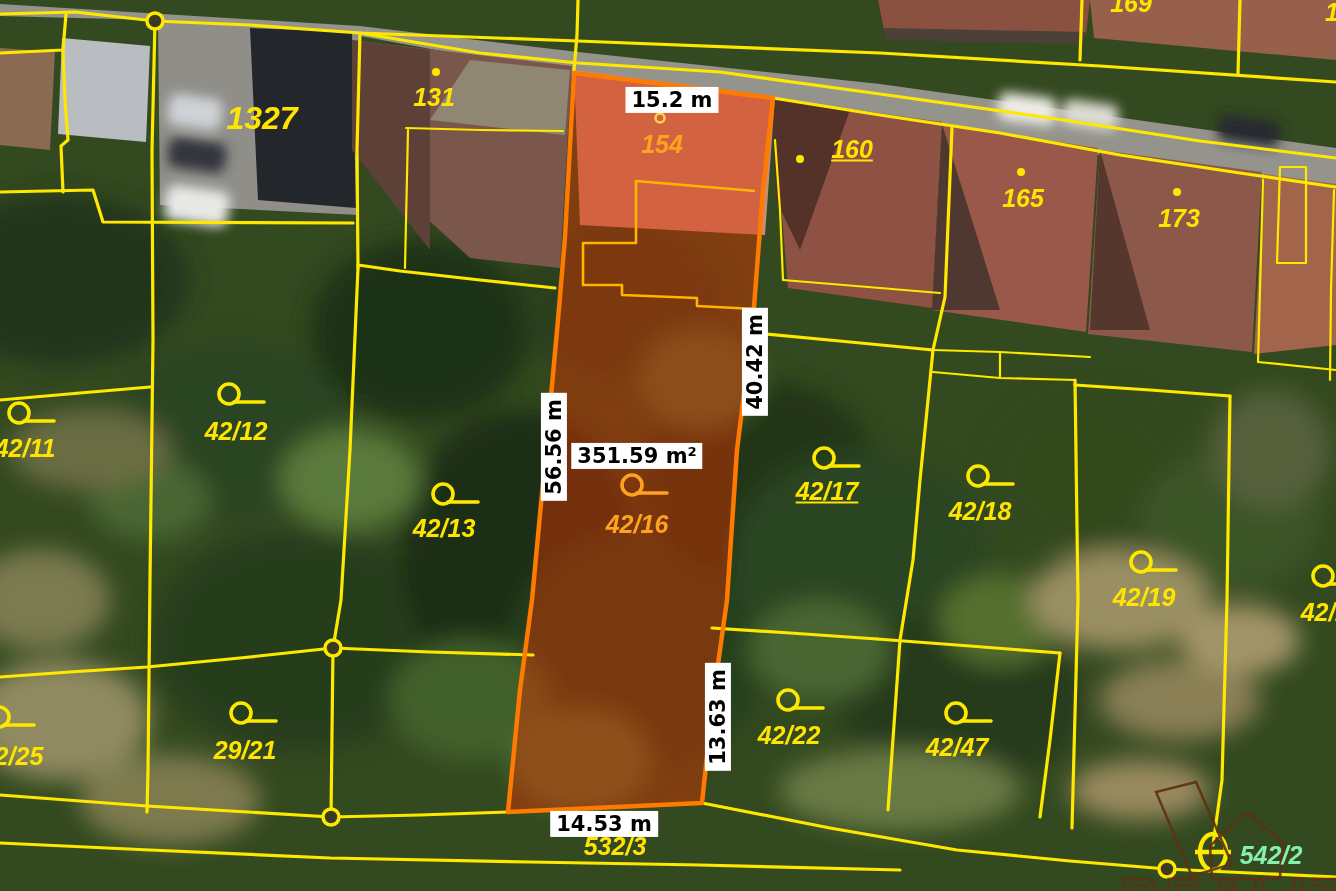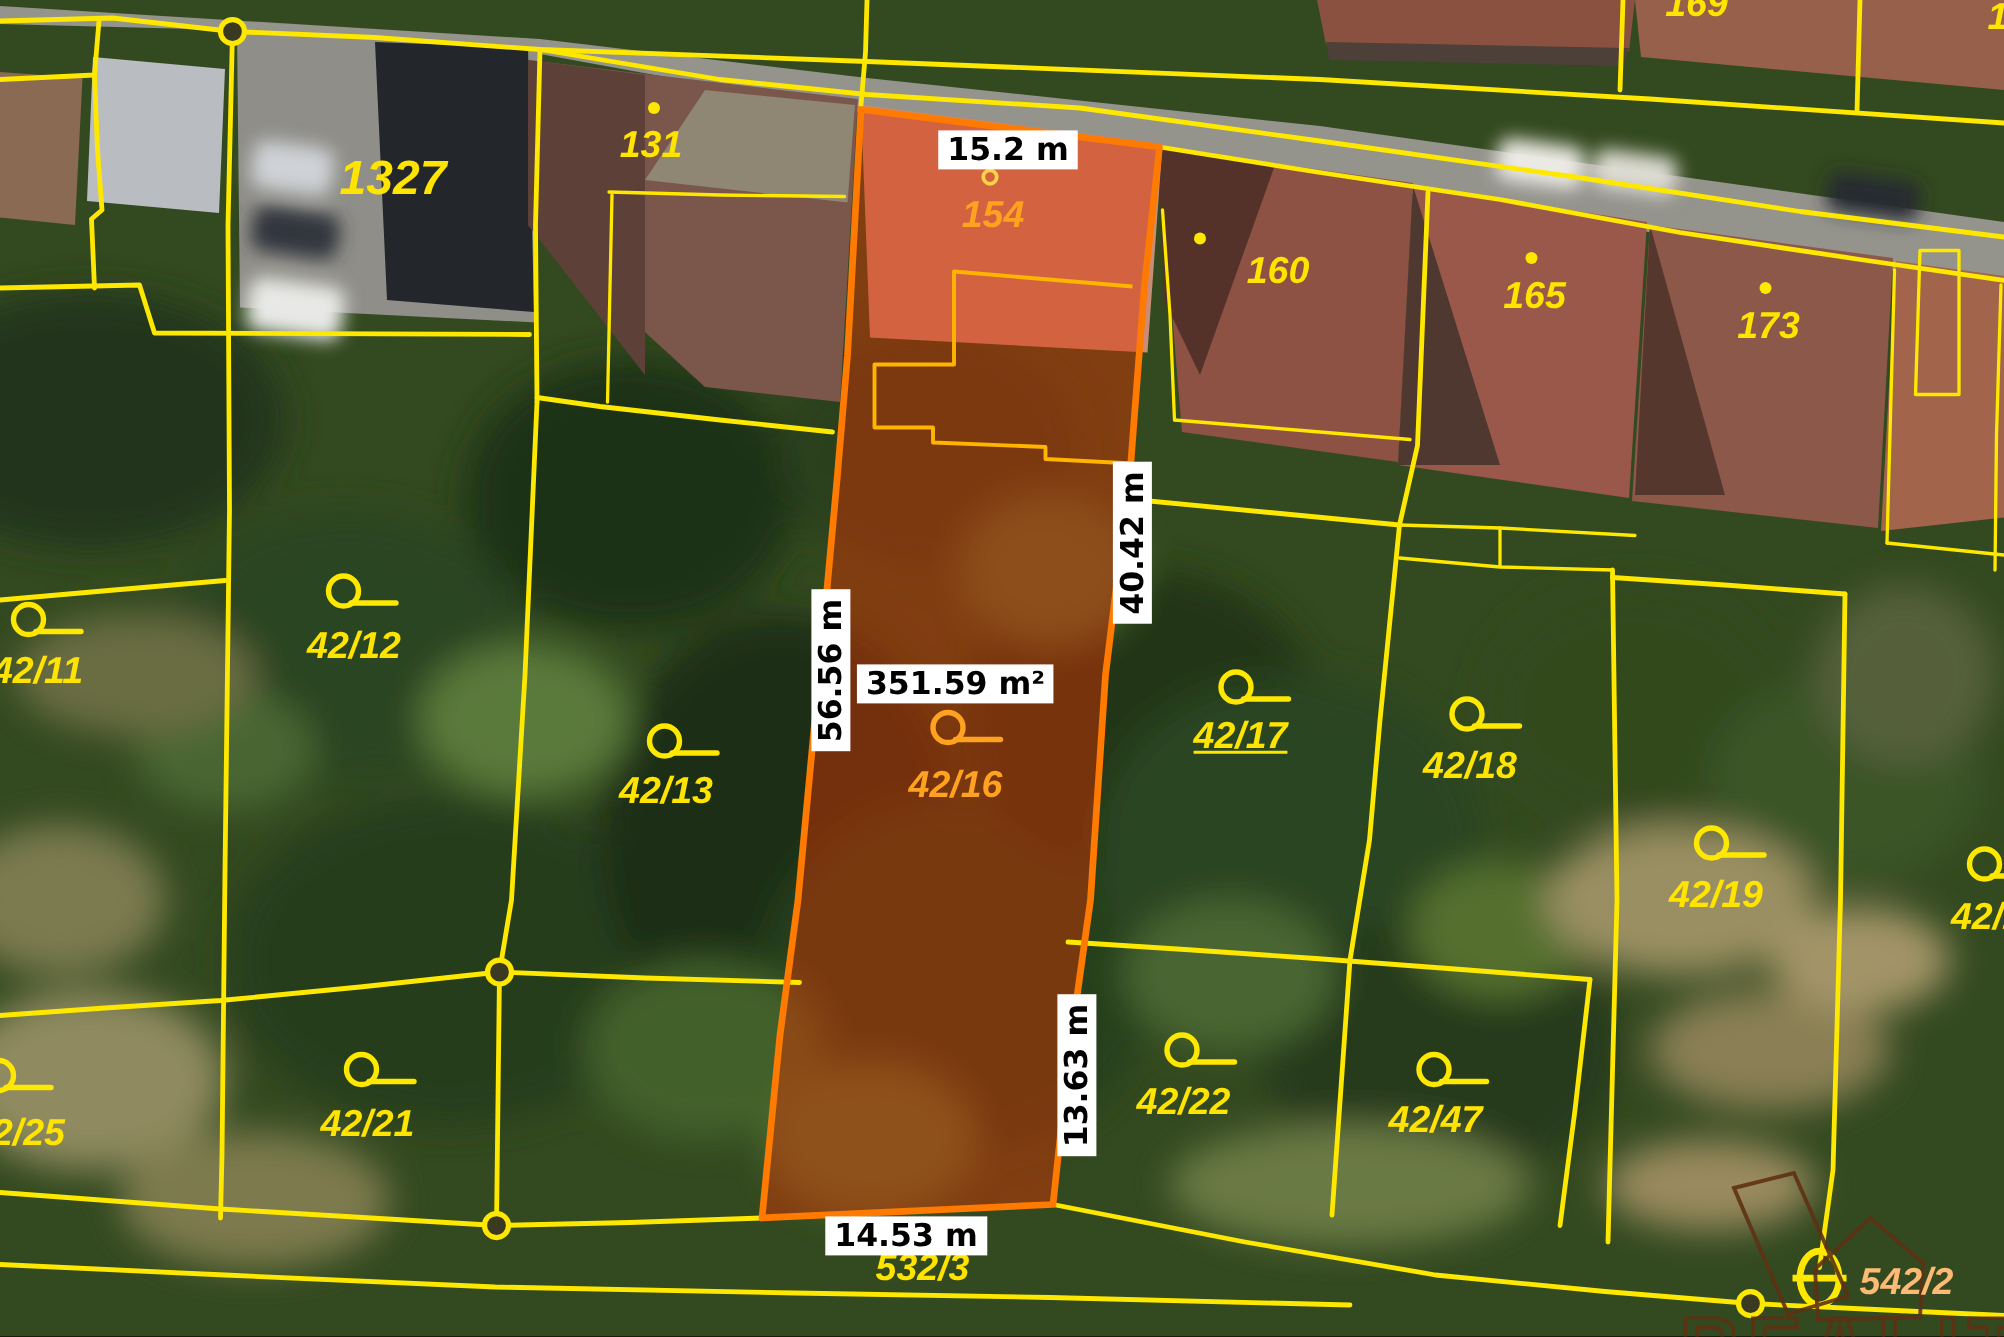--- a/index.html
+++ b/index.html
@@ -6,21 +6,21 @@
   #stage{position:relative;width:1336px;height:891px;overflow:hidden;
          font-family:"Liberation Sans",sans-serif;cursor:grab;}
   #stage svg{position:absolute;left:0;top:0;}
   .layer{pointer-events:none;}
   .plabel{position:absolute;transform:translate(-50%,-50%);
           font-style:italic;font-weight:700;font-size:25px;line-height:1;
           color:#ffe400;white-space:nowrap;z-index:30;
           font-family:"Liberation Sans",sans-serif;}
   .plabel.big{font-size:32px;}
   .plabel.orange{color:#ffa21f;}
-  .plabel.dark{color:#fdba74;}
+  .plabel.dark{color:#86efac;}
   .mlabel{position:absolute;transform:translate(-50%,-50%);
           background:#ffffff;color:#000;font-weight:700;font-size:21px;
           line-height:1.15;padding:1px 6px;white-space:nowrap;z-index:40;
           font-family:"DejaVu Sans","Liberation Sans",sans-serif;}
   .mlabel.vert{transform:translate(-50%,-50%) rotate(-90deg);}
 </style>
 </head>
 <body>
 
 <div id="stage">
@@ -230,33 +230,33 @@
     <g stroke="#5f3114" stroke-width="2.6" fill="none" opacity="0.9">
       <polygon points="1156,792 1196,782 1232,864 1192,876"></polygon>
       <polygon points="1210,846 1247,812 1282,842 1280,878 1212,880"></polygon>
       <text x="1120" y="916" font-size="54" font-weight="bold" letter-spacing="6" font-family="Liberation Sans, sans-serif" stroke="#5f3114" stroke-width="2.4" fill="none">REALITY</text>
     </g>
   </svg>
 
   <div class="plabel big" style="left:262px;top:118px;">1327</div>
   <div class="plabel" style="left:434px;top:97px;">131</div>
   <div class="plabel orange" style="left:662px;top:144px;">154</div>
-  <div class="plabel" style="left:852px;top:181px;">160</div>
+  <div class="plabel" style="left:852px;top:149px;text-decoration:underline;">160</div>
   <div class="plabel" style="left:1023px;top:198px;">165</div>
   <div class="plabel" style="left:1131px;top:3px;">169</div>
   <div class="plabel" style="left:1179px;top:218px;">173</div>
   <div class="plabel" style="left:1332px;top:12px;">1</div>
   <div class="plabel" style="left:25px;top:448px;">42/11</div>
   <div class="plabel" style="left:236px;top:431px;">42/12</div>
   <div class="plabel" style="left:444px;top:528px;">42/13</div>
   <div class="plabel orange" style="left:637px;top:524px;">42/16</div>
   <div class="plabel" style="left:827px;top:491px;text-decoration:underline;">42/17</div>
   <div class="plabel" style="left:980px;top:511px;">42/18</div>
   <div class="plabel" style="left:1144px;top:597px;">42/19</div>
-  <div class="plabel" style="left:245px;top:750px;">42/21</div>
+  <div class="plabel" style="left:245px;top:750px;">29/21</div>
   <div class="plabel" style="left:789px;top:735px;text-align:center;">42/22</div>
   <div class="plabel" style="left:12px;top:756px;">42/25</div>
   <div class="plabel" style="left:957px;top:747px;">42/47</div>
   <div class="plabel" style="left:1325px;top:612px;">42/2</div>
   <div class="plabel" style="left:615px;top:846px;">532/3</div>
   <div class="plabel dark" style="left:1271px;top:855px;">542/2</div>
 
   <div class="mlabel" style="left:672px;top:100px;">15.2 m</div>
   <div class="mlabel" style="left:637px;top:456px;">351.59 m²</div>
   <div class="mlabel vert" style="left:554px;top:447px;">56.56 m</div>

